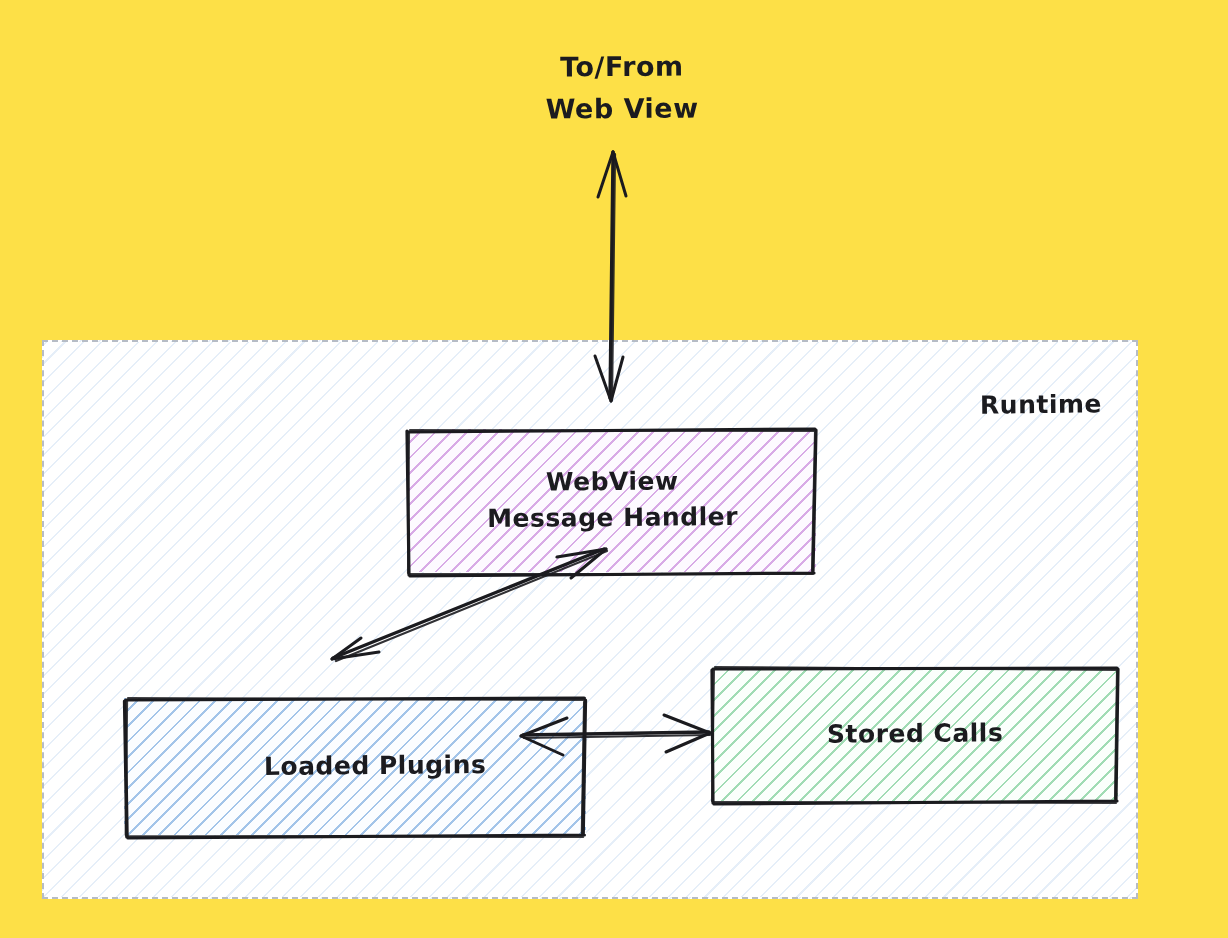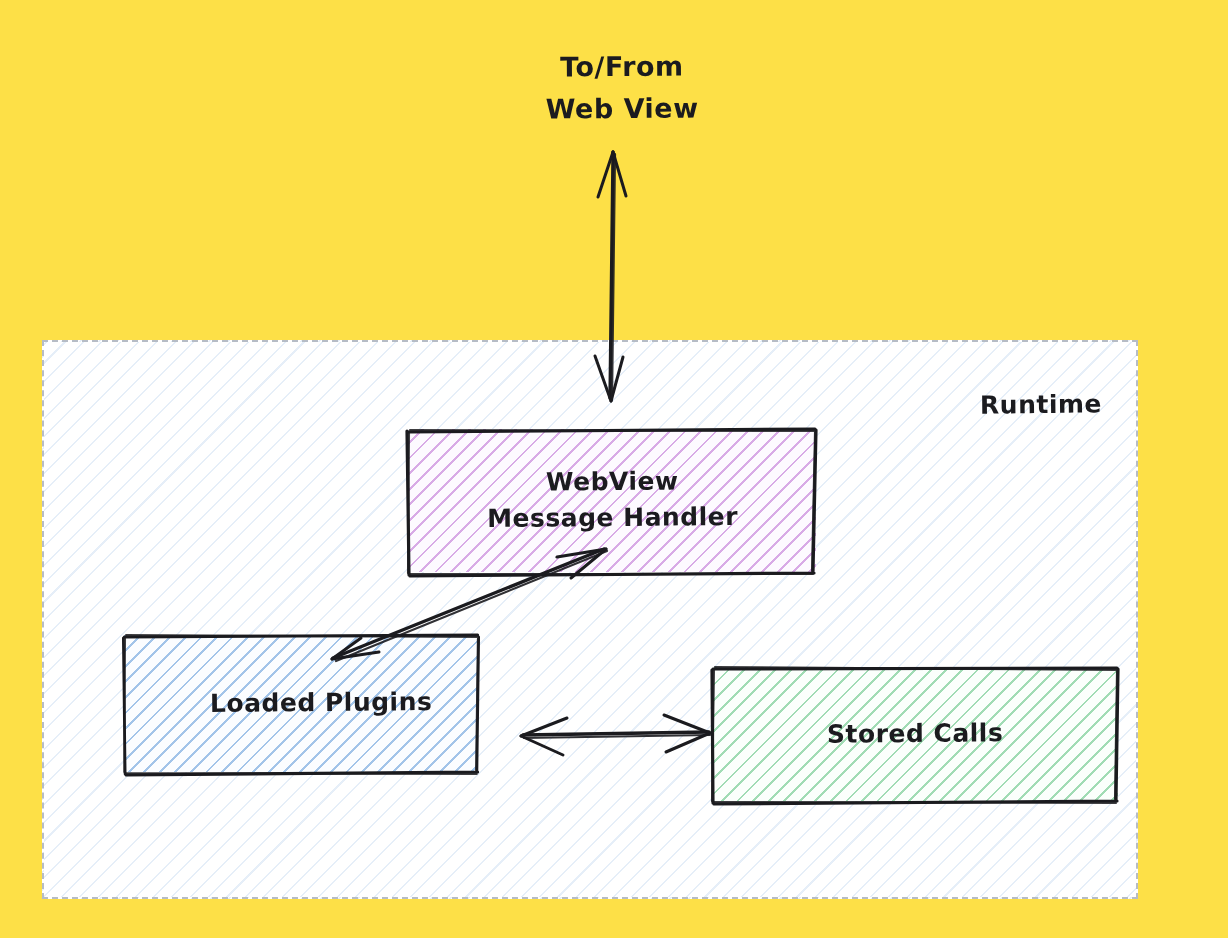--- a/index.html
+++ b/index.html
@@ -94,21 +94,21 @@
       rgba(186, 106, 210, 0.00) 0px,
       rgba(186, 106, 210, 0.00) 4px,
       rgba(186, 106, 210, 0.55) 4px,
       rgba(186, 106, 210, 0.55) 6px,
       rgba(186, 106, 210, 0.00) 6px,
       rgba(186, 106, 210, 0.00) 11px
     );
   }
 
   #box-plugins {
-    left: 124px; top: 635px; width: 354px; height: 137px; padding-left: 41px;
+    left: 124px; top: 698px; width: 462px; height: 137px; padding-left: 41px;
   }
   #box-plugins .box-fill {
     background-color: #fbfdff;
     background-image: repeating-linear-gradient(
       -45deg,
       rgba(90, 150, 215, 0.00) 0px,
       rgba(90, 150, 215, 0.00) 4px,
       rgba(90, 150, 215, 0.55) 4px,
       rgba(90, 150, 215, 0.55) 6px,
       rgba(90, 150, 215, 0.00) 6px,

